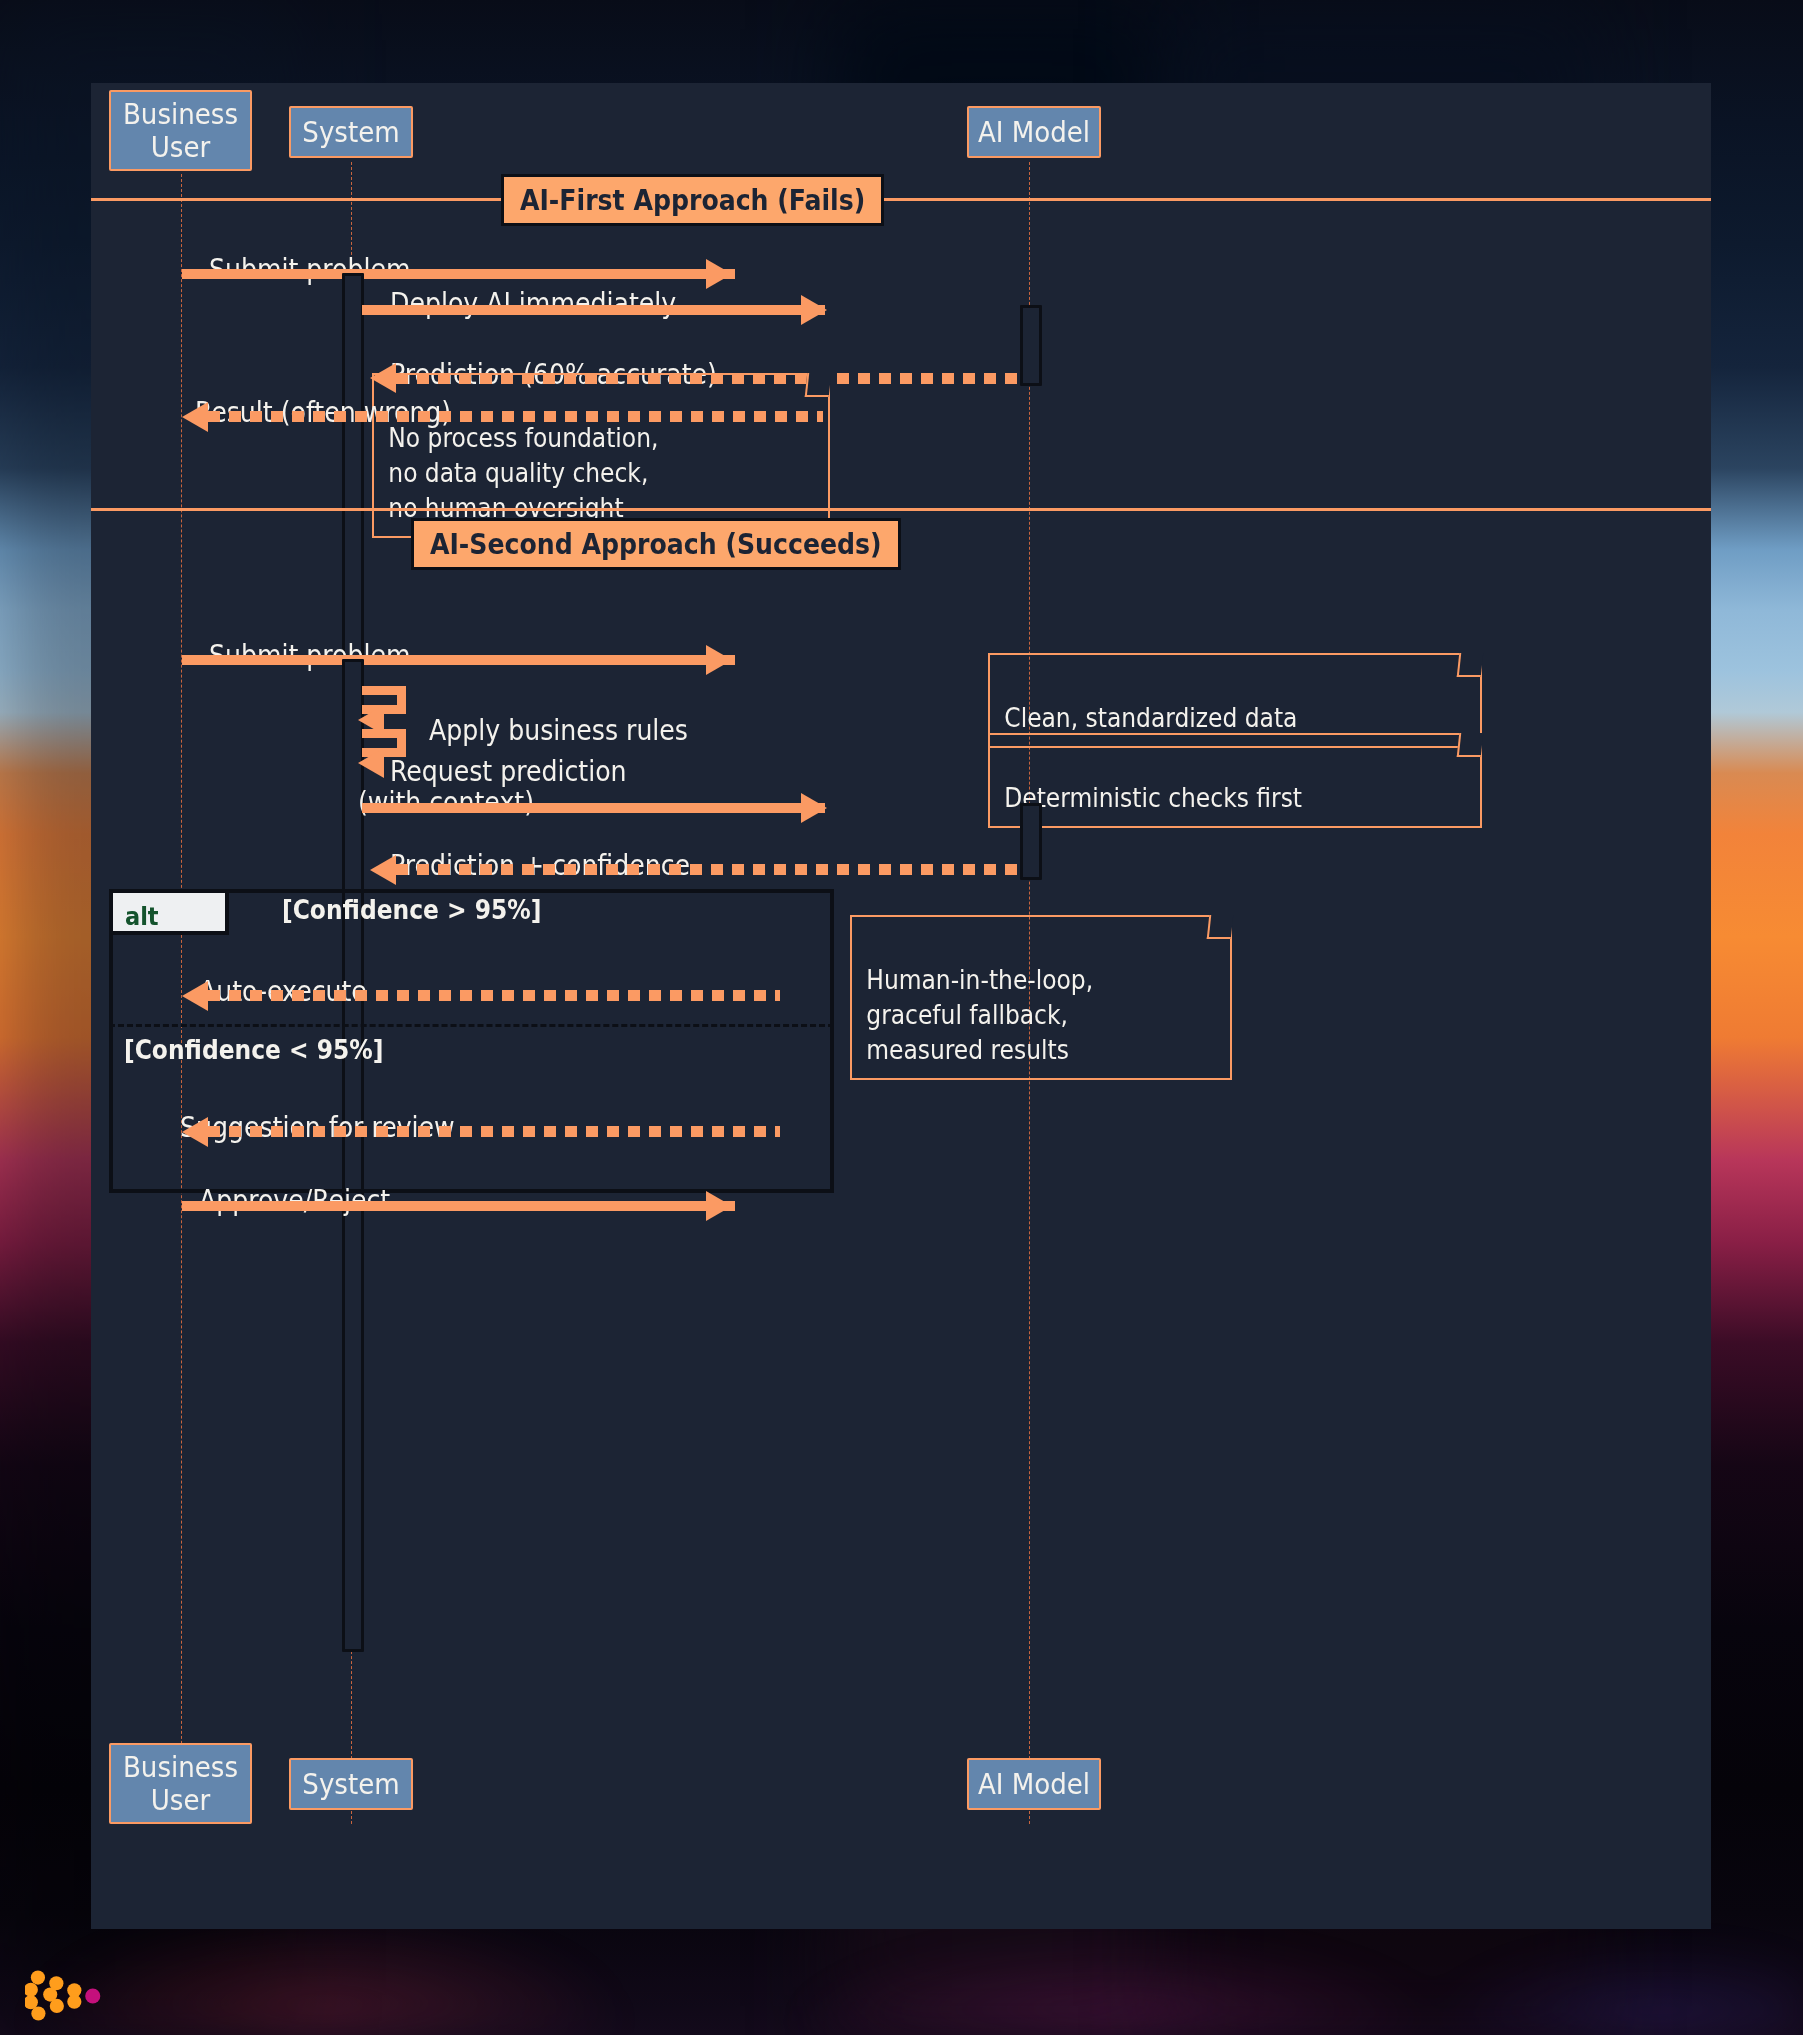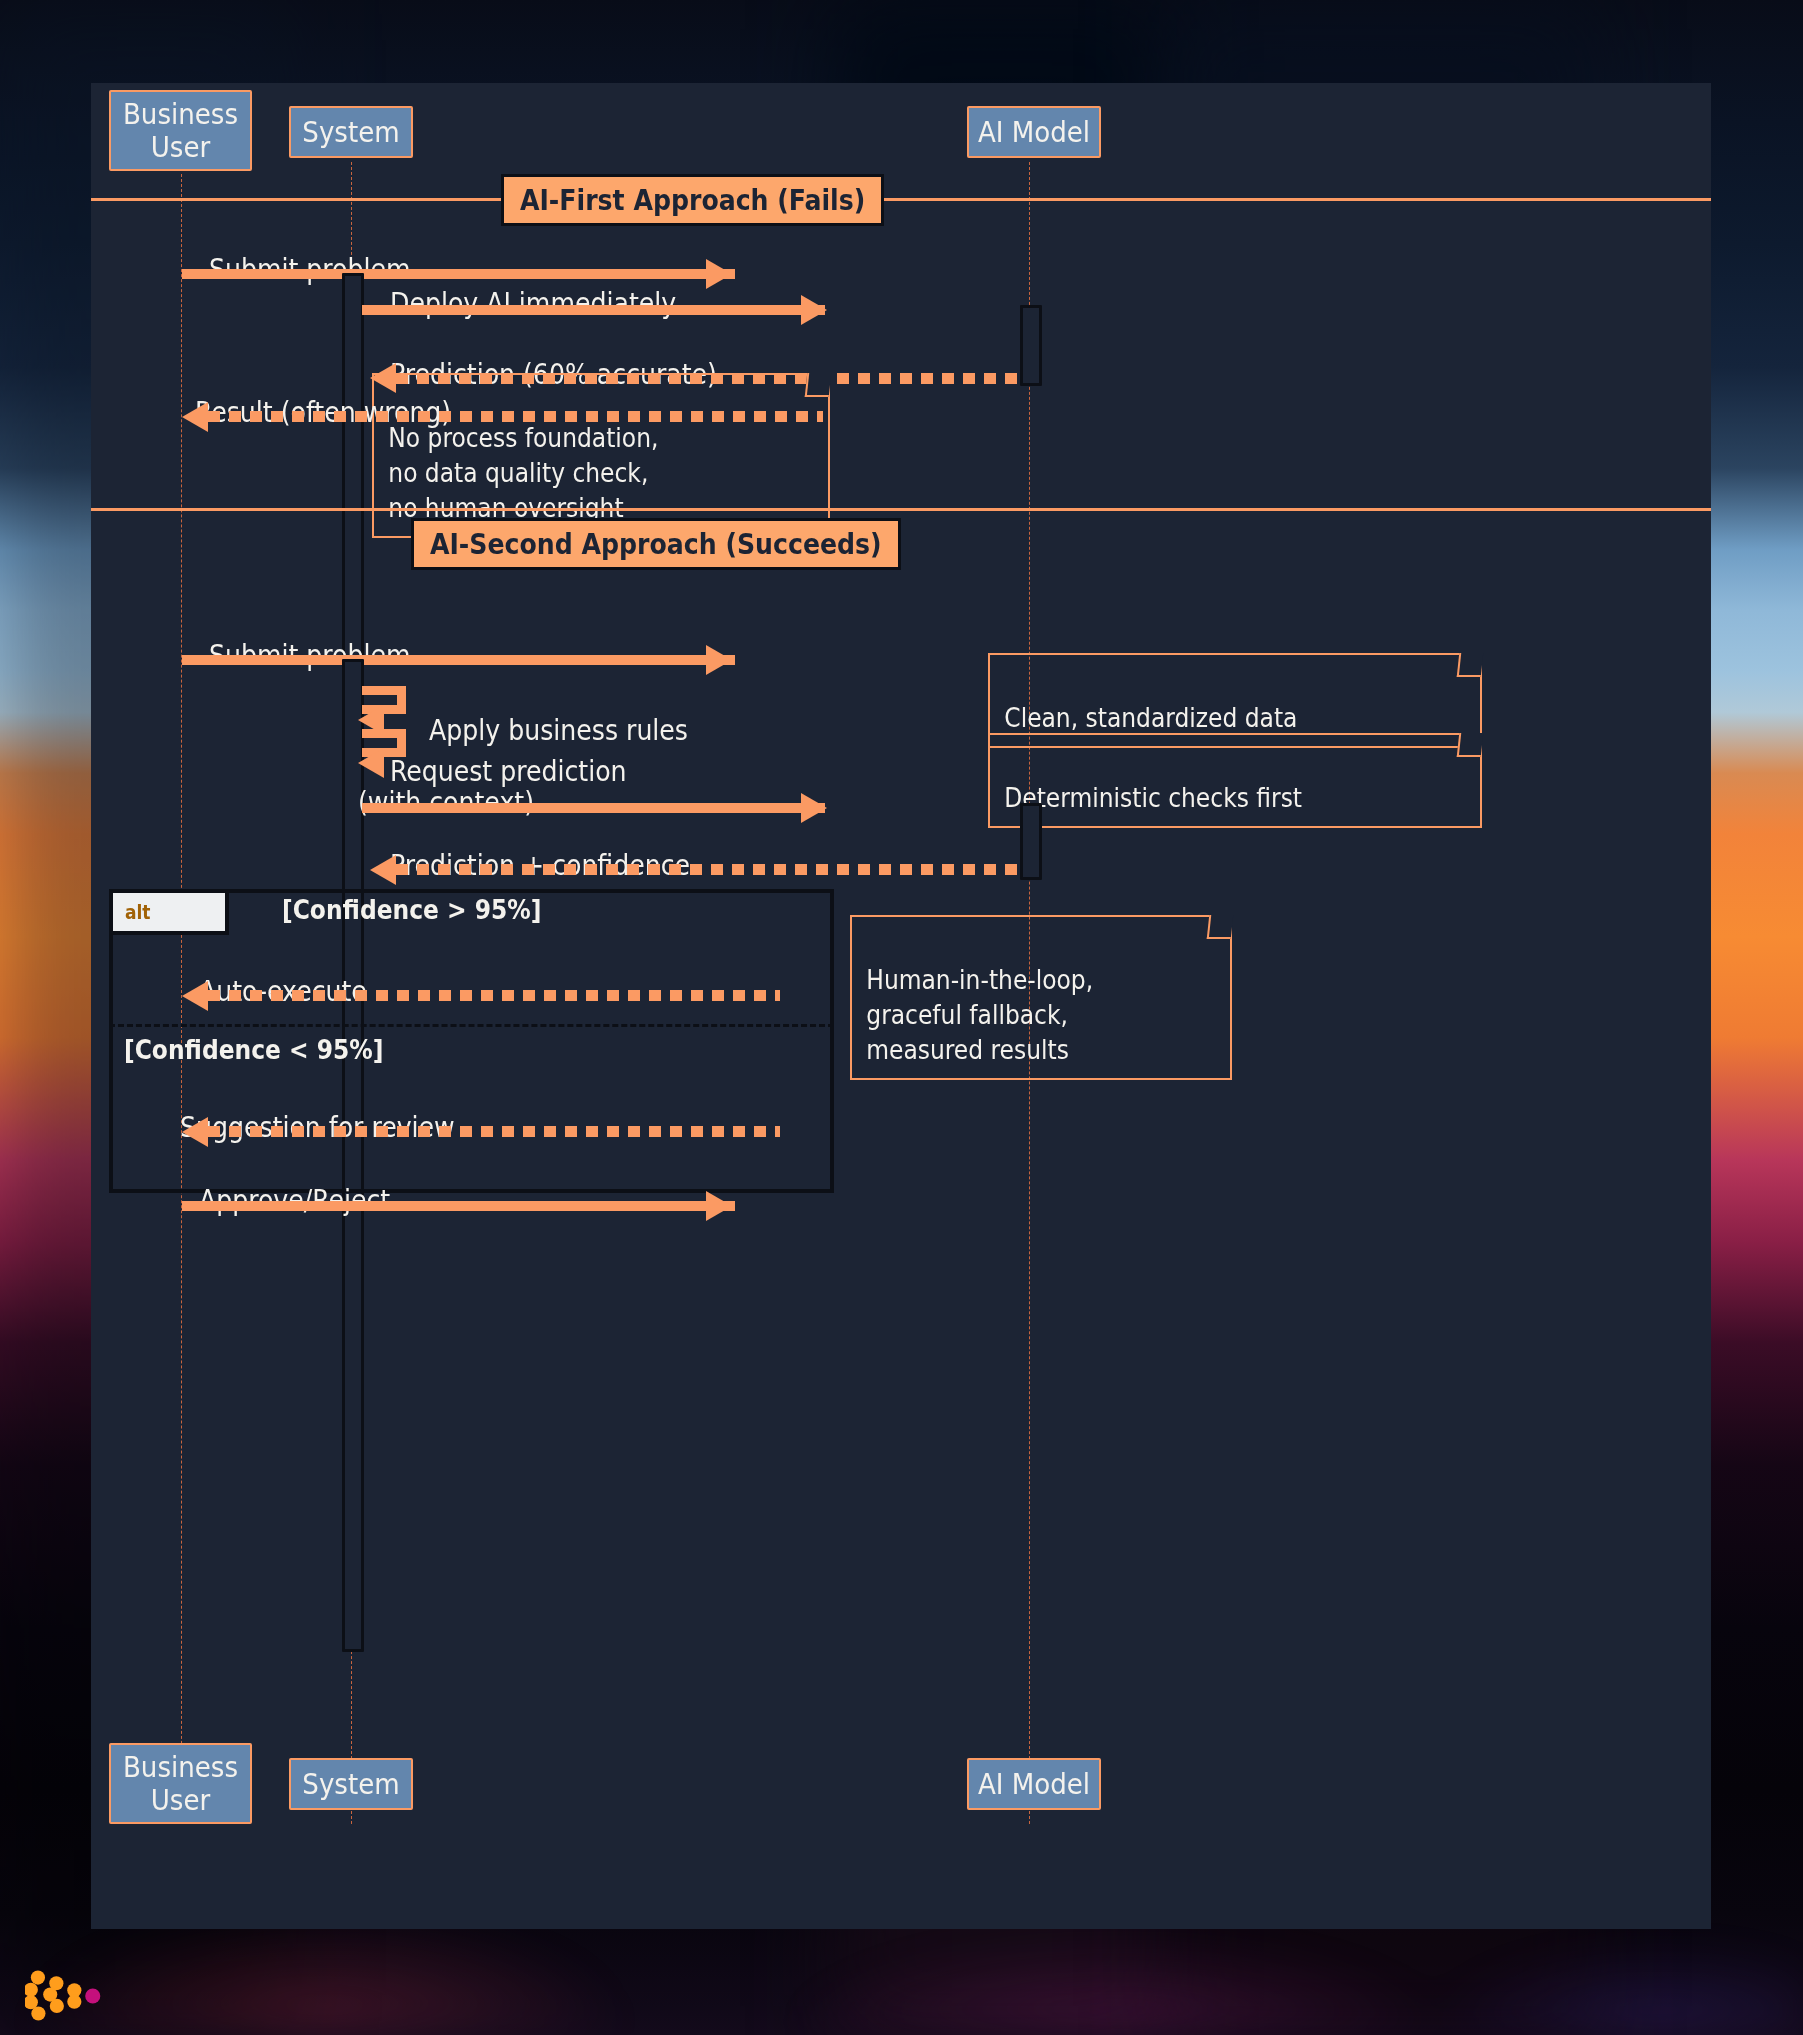--- a/index.html
+++ b/index.html
@@ -181,25 +181,25 @@
 
   
   .alt-frame {
     position: absolute;
     border: 4.3px solid #0c0f16;
   }
   .alt-tag {
     position: absolute;
     background: #eef0f2;
     border: 4.3px solid #0c0f16;
-    color: #a16207;
+    color: #14532d;
     font-weight: bold;
-    font-size: 19px;
+    font-size: 25px;
     display: flex;
-    align-items: center;
+    align-items: flex-end;
     padding-left: 12.4px;
     font-family: "DejaVu Sans Condensed", "Liberation Sans", sans-serif;
   }
   .alt-condition {
     position: absolute;
     color: #f4f2ed;
     font-weight: bold;
     font-size: 26px;
     white-space: nowrap;
     font-family: "DejaVu Sans Condensed", "Liberation Sans", sans-serif;

